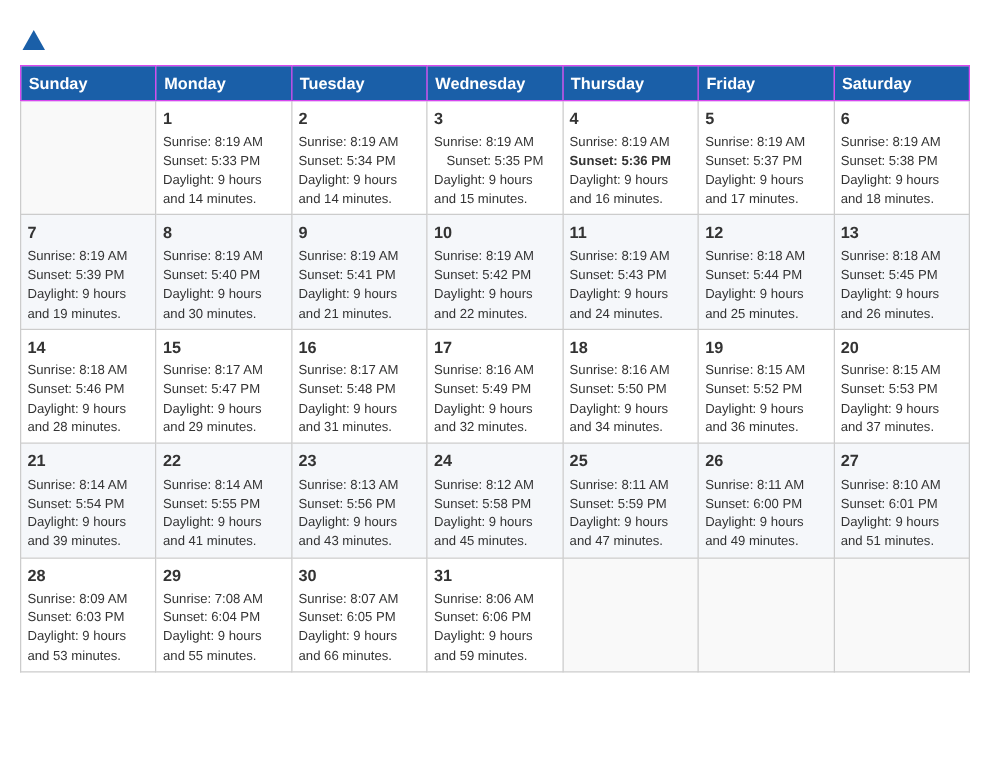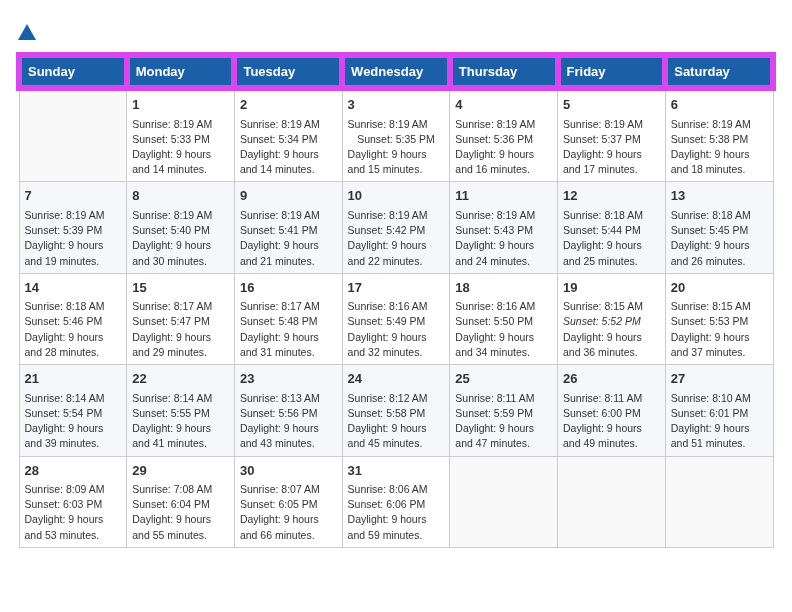--- a/index.html
+++ b/index.html
@@ -38,21 +38,21 @@
       border-collapse: collapse;
       font-size: 11px;
     }
     thead tr th {
       background: #1a5fa8;
       color: #fff;
       text-align: left;
       padding: 6px 6px;
       font-size: 13px;
       font-weight: bold;
-      border: 6px solid #d946ef;
+      border: 1px solid #d946ef;
     }
     tbody tr td {
       border: 1px solid #ccc;
       vertical-align: top;
       padding: 4px 5px;
       height: 80px;
       width: 14.28%;
       color: #333;
       font-size: 10.5px;
       line-height: 1.5;
@@ -123,21 +123,21 @@
         <td>
           <span class="day-number">3</span>
           <span style="display: block; line-height: 1.45;">Sunrise: 8:19 AM</span>
           <span style="display: block; line-height: 1.45; text-align: center;">Sunset: 5:35 PM</span>
           <span style="display: block; line-height: 1.45;">Daylight: 9 hours</span>
           <span style="display: block; line-height: 1.45;">and 15 minutes.</span>
         </td>
         <td>
           <span class="day-number">4</span>
           <span style="display: block; line-height: 1.45;">Sunrise: 8:19 AM</span>
-          <span style="display: block; line-height: 1.45;">Sunset: 5:36 PM</span>
+          <span style="display: block; line-height: 1.45; font-weight: bold;">Sunset: 5:36 PM</span>
           <span style="display: block; line-height: 1.45;">Daylight: 9 hours</span>
           <span style="display: block; line-height: 1.45;">and 16 minutes.</span>
         </td>
         <td>
           <span class="day-number">5</span>
           <span style="display: block; line-height: 1.45;">Sunrise: 8:19 AM</span>
           <span style="display: block; line-height: 1.45;">Sunset: 5:37 PM</span>
           <span style="display: block; line-height: 1.45;">Daylight: 9 hours</span>
           <span style="display: block; line-height: 1.45;">and 17 minutes.</span>
         </td>
@@ -232,21 +232,21 @@
         <td>
           <span class="day-number">18</span>
           <span style="display: block; line-height: 1.45;">Sunrise: 8:16 AM</span>
           <span style="display: block; line-height: 1.45;">Sunset: 5:50 PM</span>
           <span style="display: block; line-height: 1.45;">Daylight: 9 hours</span>
           <span style="display: block; line-height: 1.45;">and 34 minutes.</span>
         </td>
         <td>
           <span class="day-number">19</span>
           <span style="display: block; line-height: 1.45;">Sunrise: 8:15 AM</span>
-          <span style="display: block; line-height: 1.45; font-style: italic;">Sunset: 5:52 PM</span>
+          <span style="display: block; line-height: 1.45;">Sunset: 5:52 PM</span>
           <span style="display: block; line-height: 1.45;">Daylight: 9 hours</span>
           <span style="display: block; line-height: 1.45;">and 36 minutes.</span>
         </td>
         <td>
           <span class="day-number">20</span>
           <span style="display: block; line-height: 1.45;">Sunrise: 8:15 AM</span>
           <span style="display: block; line-height: 1.45;">Sunset: 5:53 PM</span>
           <span style="display: block; line-height: 1.45;">Daylight: 9 hours</span>
           <span style="display: block; line-height: 1.45;">and 37 minutes.</span>
         </td>

